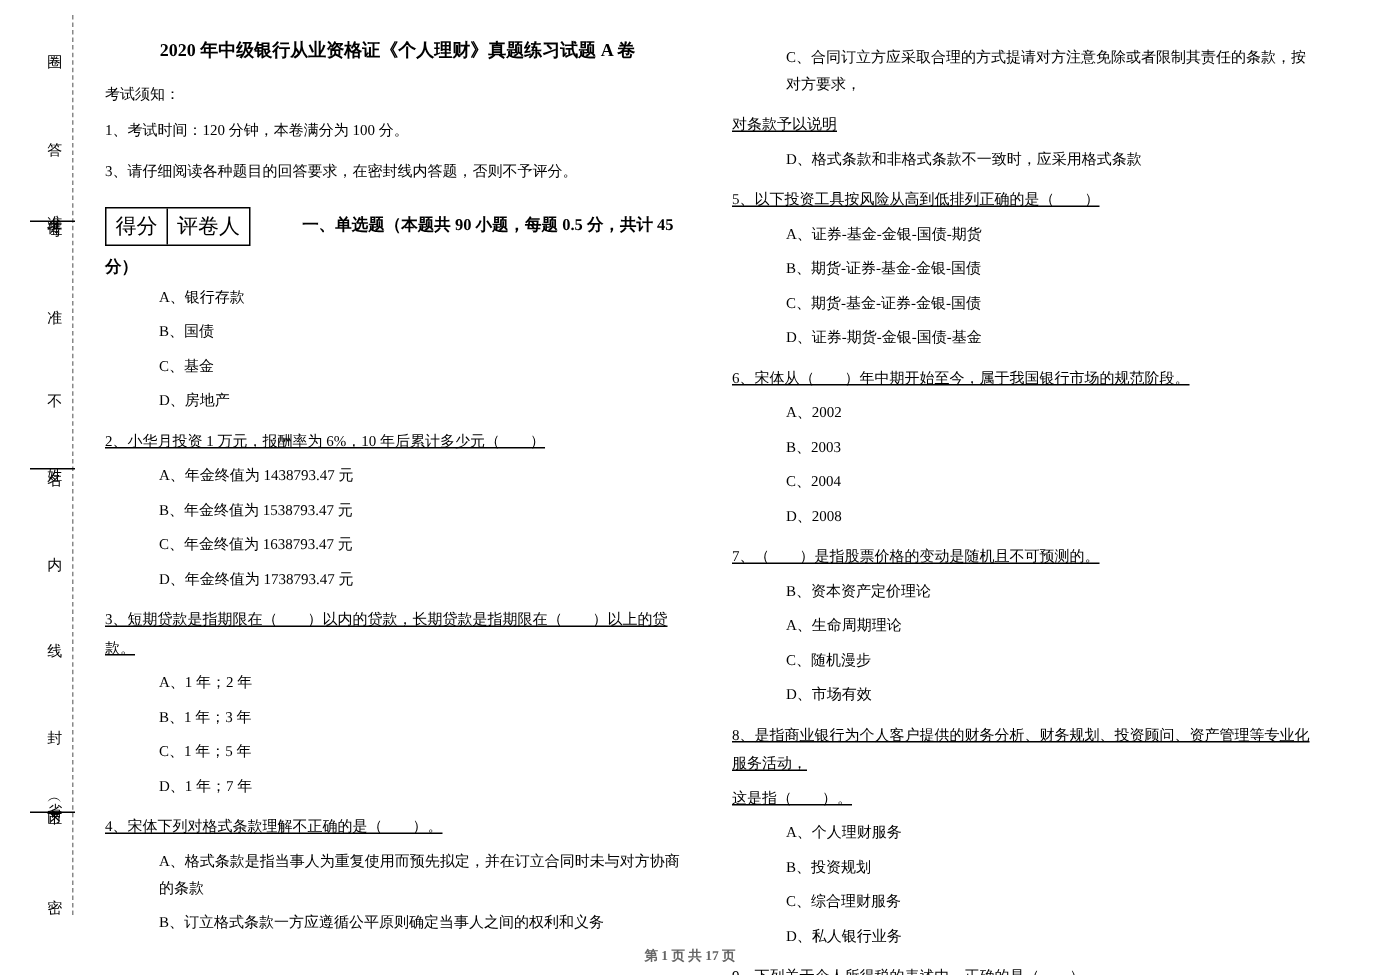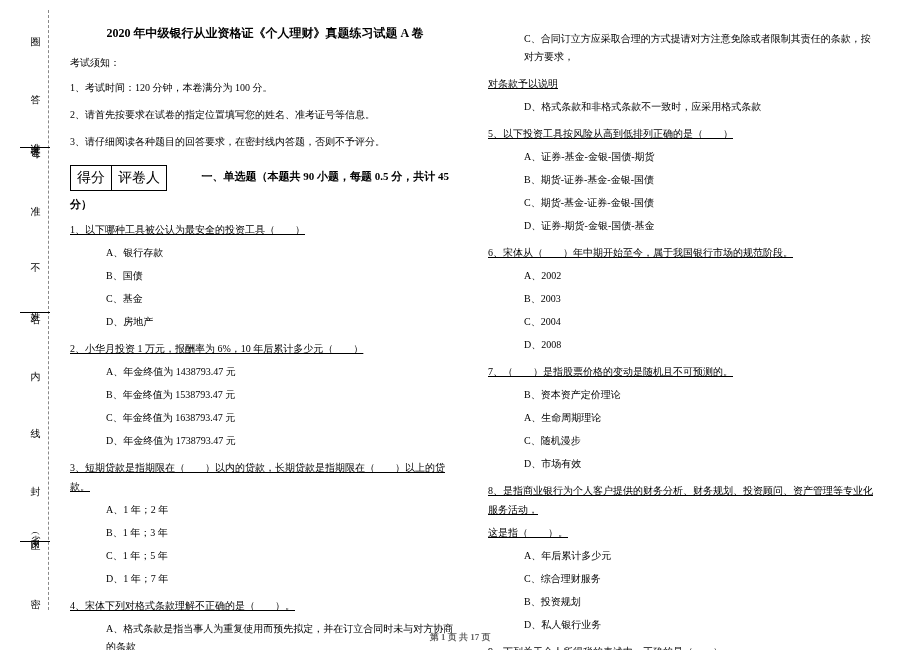--- a/index.html
+++ b/index.html
@@ -144,32 +144,30 @@
   </div>
   <span class="seal-char">密</span>
 </div>
 
 <div class="page">
 
   <div class="col col-left">
     <div class="title">2020 年中级银行从业资格证《个人理财》真题练习试题 A 卷</div>
     <div class="section-label">考试须知：</div>
     <div class="instruction">1、考试时间：120 分钟，本卷满分为 100 分。</div>
-    <div class="instruction">2、请首先按要求在试卷的指定位置填写您的姓名、准考证号等信息。</div>
     <div class="instruction">3、请仔细阅读各种题目的回答要求，在密封线内答题，否则不予评分。</div>
 
     <div>
       <span class="score-box">
         <span class="score-cell">得分</span>
         <span class="score-cell">评卷人</span>
       </span>
       <span class="part-title">一、单选题（本题共 90 小题，每题 0.5 分，共计 45 分）</span>
     </div>
 
-    <div class="question">1、以下哪种工具被公认为最安全的投资工具（　　）</div>
     <div class="option">A、银行存款</div>
     <div class="option">B、国债</div>
     <div class="option">C、基金</div>
     <div class="option">D、房地产</div>
 
     <div class="question">2、小华月投资 1 万元，报酬率为 6%，10 年后累计多少元（　　）</div>
     <div class="option">A、年金终值为 1438793.47 元</div>
     <div class="option">B、年金终值为 1538793.47 元</div>
     <div class="option">C、年金终值为 1638793.47 元</div>
     <div class="option">D、年金终值为 1738793.47 元</div>
@@ -203,23 +201,23 @@
     <div class="option">D、2008</div>
 
     <div class="question">7、（　　）是指股票价格的变动是随机且不可预测的。</div>
     <div class="option">B、资本资产定价理论</div>
     <div class="option">A、生命周期理论</div>
     <div class="option">C、随机漫步</div>
     <div class="option">D、市场有效</div>
 
     <div class="question">8、是指商业银行为个人客户提供的财务分析、财务规划、投资顾问、资产管理等专业化服务活动，</div>
     <div class="question" style="margin-top:2px">这是指（　　）。</div>
-    <div class="option">A、年后累计多少元</div>
+    <div class="option">A、个人理财服务</div>
+    <div class="option">B、投资规划</div>
     <div class="option">C、综合理财服务</div>
-    <div class="option">B、投资规划</div>
     <div class="option">D、私人银行业务</div>
 
     <div class="question">9、下列关于个人所得税的表述中，正确的是（　　）</div>
 
   </div>
 
 </div>
 
 <div class="footer">第 1 页 共 17 页</div>
 

